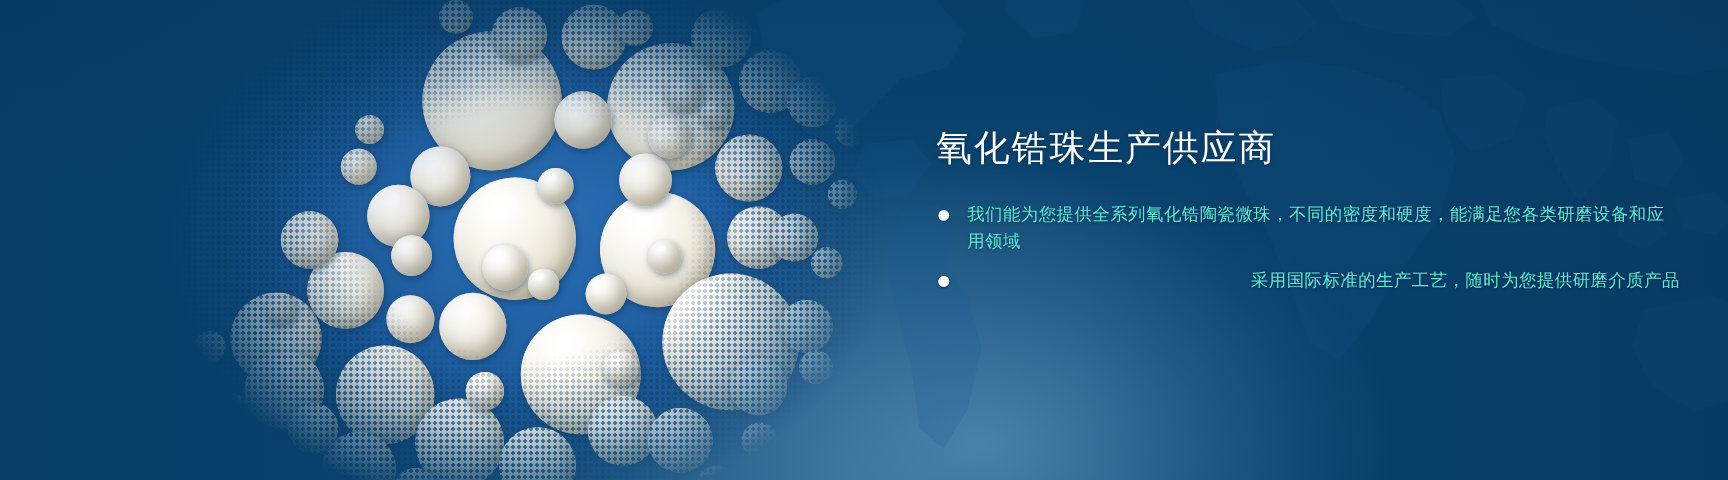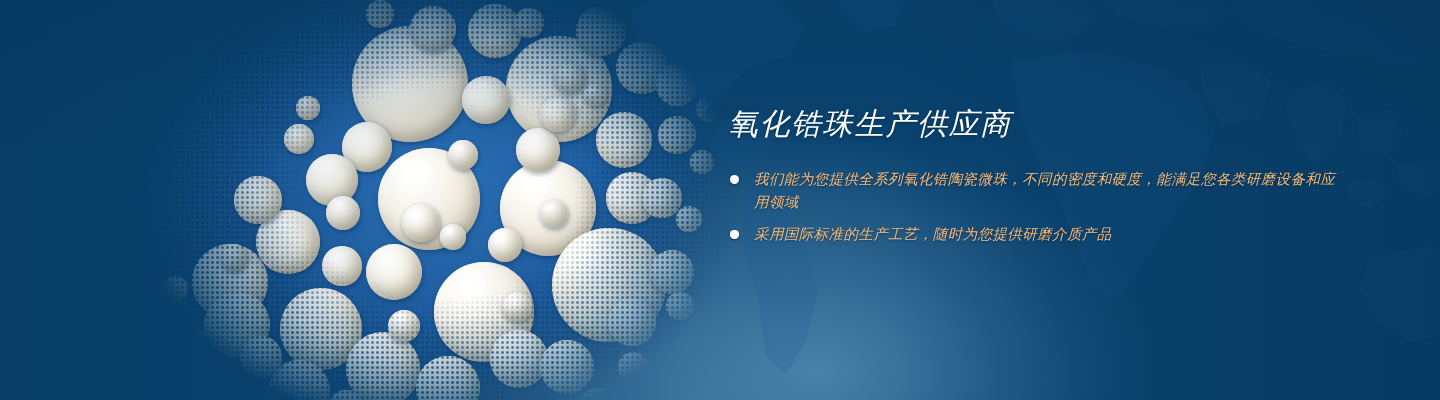--- a/index.html
+++ b/index.html
@@ -84,23 +84,22 @@
     left:24%;top:14%;
     width:30%;height:22%;
     border-radius:50%;
     background:radial-gradient(ellipse at center, rgba(255,255,255,.97) 0%, rgba(255,255,255,.55) 48%, rgba(255,255,255,0) 100%);
     transform:rotate(-22deg);
   }
 
   
   .content{
     position:absolute;
-    left:728px;top:104px;
+    left:780px;top:104px;
     width:620px;
-    font-style:italic;
   }
   .headline{
     margin:0;
     font-size:30px;
     line-height:40px;
     font-weight:400;
     color:#ffffff;
     letter-spacing:1.5px;
     text-shadow:0 1px 3px rgba(4,34,60,.55);
   }
@@ -108,25 +107,25 @@
     list-style:none;
     margin:24px 0 0 0;
     padding:0;
   }
   .bullet{
     position:relative;
     padding-left:26px;
     margin-bottom:9px;
     font-size:14.5px;
     line-height:23px;
-    color:#fdba74;
+    color:#5eead4;
     letter-spacing:.4px;
     text-shadow:0 1px 2px rgba(4,34,60,.5);
   }
-  .bullet:last-child{margin-bottom:0;}
+  .bullet:last-child{margin-bottom:0;text-align:right;}
   .bullet .dot{
     position:absolute;
     left:2px;top:7px;
     width:9px;height:9px;
     border-radius:50%;
     background:#ffffff;
     box-shadow:0 1px 2px rgba(4,34,60,.45);
   }
 </style>
 </head>

